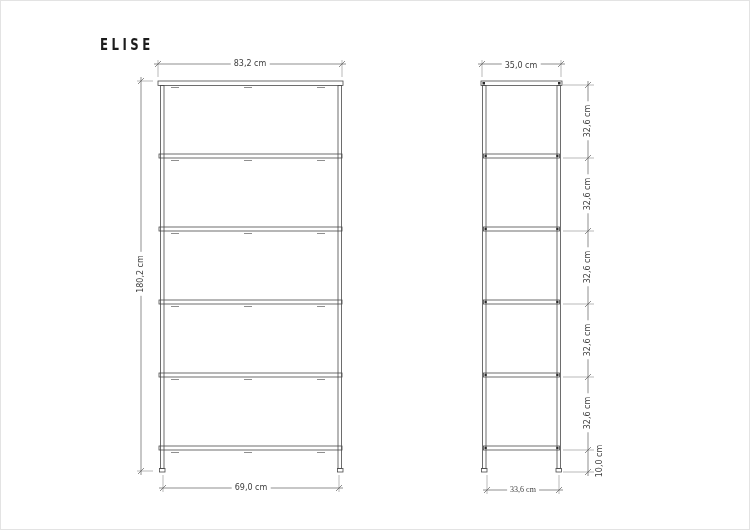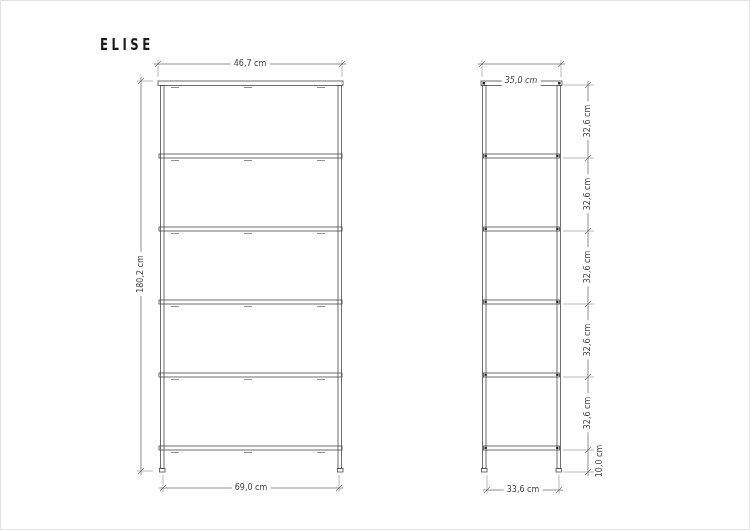--- a/index.html
+++ b/index.html
@@ -135,29 +135,29 @@
       </g>
 
       <g>
         <path d="M562 84 H593 M562 157 H593 M562 230 H593 M562 303 H593 M562 376 H593 M562 449 H593 M562 471 H593" stroke="#8a8a8a" stroke-width="0.6"></path>
         <path d="M587 80 V475"></path>
         <path d="M584 87 L590 81 M584 160 L590 154 M584 233 L590 227 M584 306 L590 300 M584 379 L590 373 M584 452 L590 446 M584 474 L590 468"></path>
       </g>
     </g>
   </svg>
 
-  <span class="dim-label" style="left:249px;top:63px;">46,7 cm</span>
+  <span class="dim-label" style="left:249px;top:63px;">83,2 cm</span>
 
   <span class="dim-label" style="left:250px;top:487px;">69,0 cm</span>
 
   <span class="dim-label v" style="left:140px;top:273px;">180,2 cm</span>
 
-  <span class="dim-label" style="left:520px;top:80px;font-style:italic;">35,0 cm</span>
+  <span class="dim-label" style="left:520px;top:65px;">35,0 cm</span>
 
-  <span class="dim-label" style="left:522px;top:489px;">33,6 cm</span>
+  <span class="dim-label" style="left:522px;top:489px;font-family:Liberation Serif, serif;">33,6 cm</span>
 
   <span class="dim-label v" style="left:587px;top:120px;">32,6 cm</span>
   <span class="dim-label v" style="left:587px;top:193px;">32,6 cm</span>
   <span class="dim-label v" style="left:587px;top:266px;">32,6 cm</span>
   <span class="dim-label v" style="left:587px;top:339px;">32,6 cm</span>
   <span class="dim-label v" style="left:587px;top:412px;">32,6 cm</span>
 
   <span class="dim-label v" style="left:599px;top:460px;">10,0 cm</span>
 
 </div>

